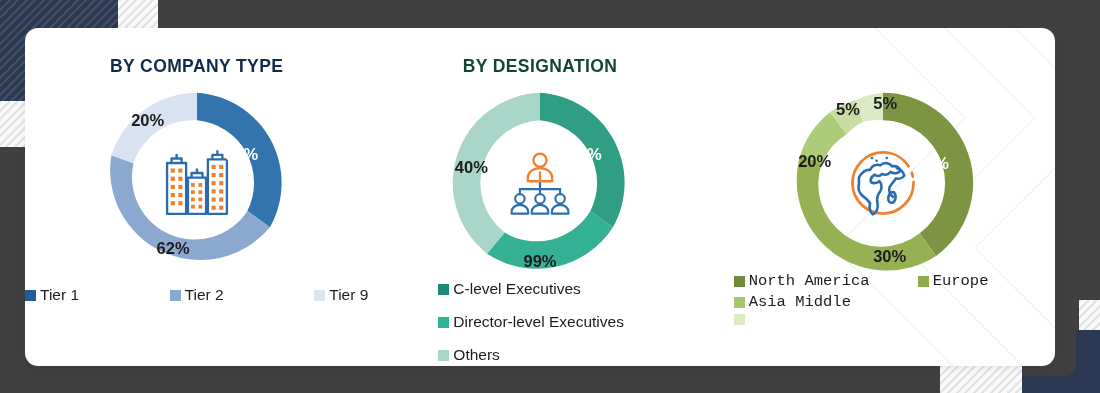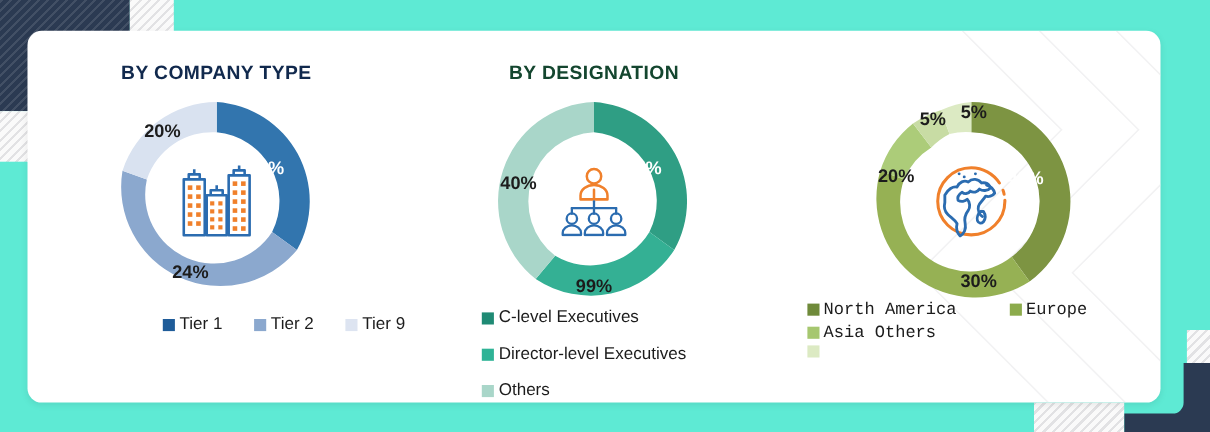--- a/index.html
+++ b/index.html
@@ -2,21 +2,21 @@
 <html><head>
 <meta charset="utf-8">
 <style>
   * { box-sizing: border-box; margin: 0; padding: 0; }
   html, body {
     width: 1100px; height: 393px;
     background: #f2f2f2;
     font-family: "Liberation Sans", sans-serif;
     overflow: hidden;
   }
-  #root { position: relative; width: 1100px; height: 393px; background: #5eead4; padding-left: 35px; }
+  #root { position: relative; width: 1100px; height: 393px; background: #404040; padding-left: 35px; }
 
   
   .deco { position: absolute; pointer-events: none; }
 
   #deco-navy-tl {
     left: 0; top: 0; width: 118px; height: 101px;
     background-color: #2b3a52;
     background-image: repeating-linear-gradient(135deg,
         rgba(255,255,255,.11) 0 2px, rgba(0,0,0,0) 2px 6px);
   }
@@ -103,21 +103,21 @@
   
   .legend { position: absolute; left: 0; right: 0; }
   .legend-row { display: flex; }
   .legend-item { display: flex; align-items: center; }
   .swatch {
     width: 11px; height: 11px; flex: 0 0 11px;
     margin-right: 4px;
   }
   .legend-text { font-size: 15.5px; color: #1c1c1c; white-space: nowrap; }
 
-  #legend-company { top: 258px; display: flex; justify-content: flex-end; gap: 29px; }
+  #legend-company { top: 258px; display: flex; justify-content: space-between; gap: 29px; }
   #legend-designation { top: 252px; padding-left: 70px; flex-direction: column; display: flex; gap: 15px; }
   #legend-region { top: 244px; padding-left: 22px; display: flex; flex-direction: column; gap: 3px; }
   #legend-region .legend-row { gap: 16px; font-family: Liberation Mono, monospace; }
   #legend-region .legend-item:first-child { width: 168px; }
 </style>
 </head>
 <body>
 
 <div id="root">
 
@@ -199,21 +199,21 @@
                   <rect x="44.6" y="46" width="4.2" height="4.2"></rect>
                 <rect x="36.4" y="54" width="4.2" height="4.2"></rect>
                   <rect x="44.6" y="54" width="4.2" height="4.2"></rect>
                 <rect x="36.4" y="62" width="4.2" height="4.2"></rect>
                   <rect x="44.6" y="62" width="4.2" height="4.2"></rect>
               </g>
             </svg>
           </div>
 
           <div class="slice-label" style="left:73%; top:35%; color:#ffffff;">35%</div>
-          <div class="slice-label" style="left:38%; top:83%; color:#1c1c1c;">24%</div>
+          <div class="slice-label" style="left:38%; top:83%; color:#1c1c1c;">62%</div>
           <div class="slice-label" style="left:25%; top:18%; color:#1c1c1c;">20%</div>
         </div>
 
         <div class="legend" id="legend-company">
           <div class="legend-item">
             <span class="swatch" style="background:#1f5c99"></span>
             <span class="legend-text">Tier 1</span>
           </div>
           <div class="legend-item">
             <span class="swatch" style="background:#8ba8ce"></span>
@@ -326,21 +326,21 @@
               <span class="legend-text">North America</span>
             </div>
             <div class="legend-item">
               <span class="swatch" style="background:#8cab4c"></span>
               <span class="legend-text">Europe</span>
             </div>
           </div>
           <div class="legend-row">
             <div class="legend-item">
               <span class="swatch" style="background:#a6c76f"></span>
-              <span class="legend-text">Asia Others</span>
+              <span class="legend-text">Asia Middle</span>
             </div>
           </div>
           <div class="legend-row">
             <div class="legend-item">
               <span class="swatch" style="background:#dceac3"></span>
             </div>
           </div>
         </div>
       </div>
 

